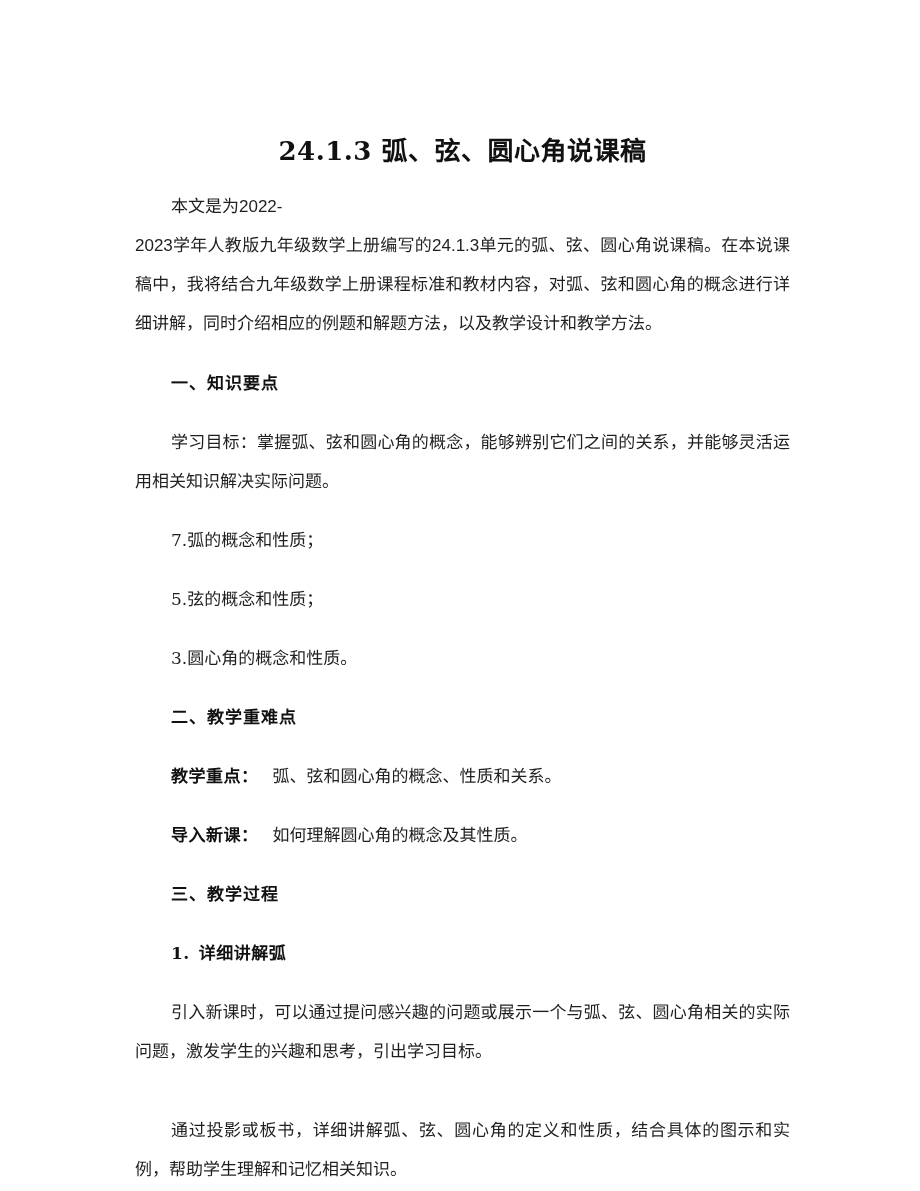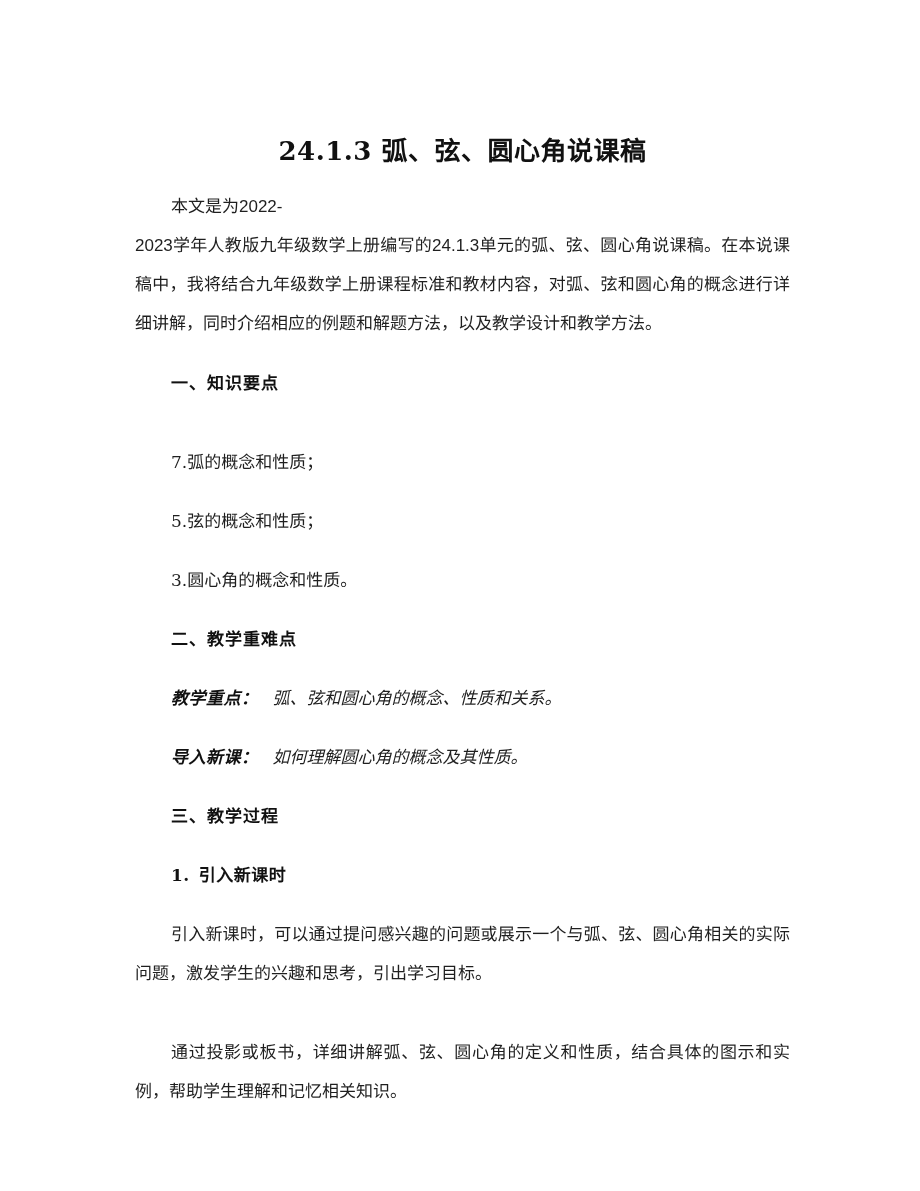--- a/index.html
+++ b/index.html
@@ -87,21 +87,20 @@
     color: #1f1f1f;
   }
 
   
   .kv-row {
     font-size: 17px;
     line-height: 39px;
     margin: 0;
     padding-left: 36px;
     color: #1f1f1f;
-    font-style: italic;
   }
   .kv-label {
     font-weight: 700;
     letter-spacing: 0.5px;
     color: #111111;
   }
   .kv-gap {
     display: inline-block;
     width: 14px;
   }
@@ -143,20 +142,21 @@
       <span class="intro-line1">本文是为2022-</span>
       <span class="intro-rest">2023学年人教版九年级数学上册编写的24.1.3单元的弧、弦、圆心角说课稿。在本说课稿中，我将结合九年级数学上册课程标准和教材内容，对弧、弦和圆心角的概念进行详细讲解，同时介绍相应的例题和解题方法，以及教学设计和教学方法。</span>
     </p>
 
     <div class="gap-block"></div>
 
     <p class="section-heading">一、知识要点</p>
 
     <div class="gap-small"></div>
 
+    <p class="para indent">学习目标：掌握弧、弦和圆心角的概念，能够辨别它们之间的关系，并能够灵活运用相关知识解决实际问题。</p>
 
     <div class="gap-small"></div>
 
     <p class="kp-item">7.弧的概念和性质；</p>
 
     <div class="gap-small"></div>
 
     <p class="kp-item">5.弦的概念和性质；</p>
 
     <div class="gap-small"></div>
@@ -179,21 +179,21 @@
       <span class="kv-label">导入新课：</span><span class="kv-gap"></span><span>如何理解圆心角的概念及其性质。</span>
     </p>
 
     <div class="gap-small"></div>
 
     <p class="section-heading">三、教学过程</p>
 
     <div class="gap-small"></div>
 
     <p class="step-heading">
-      <span class="step-num">1.</span><span class="step-gap"></span><span>引入新课时</span>
+      <span class="step-num">1.</span><span class="step-gap"></span><span>详细讲解弧</span>
     </p>
 
     <div class="gap-small"></div>
 
     <p class="para indent">引入新课时，可以通过提问感兴趣的问题或展示一个与弧、弦、圆心角相关的实际问题，激发学生的兴趣和思考，引出学习目标。</p>
 
     <div class="gap-small"></div>
 
 
     <div class="gap-small"></div>

